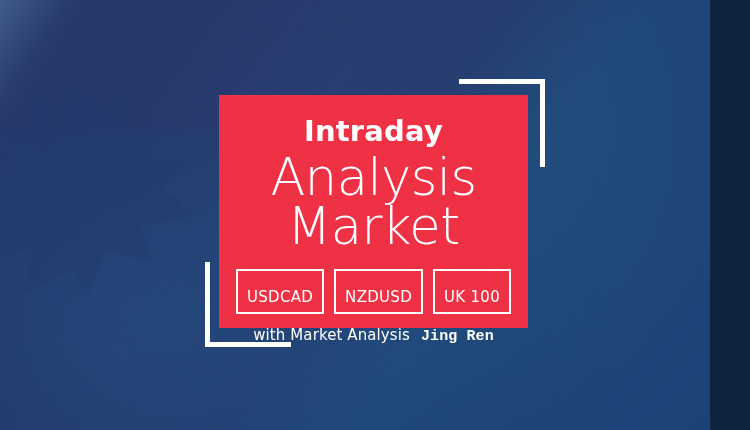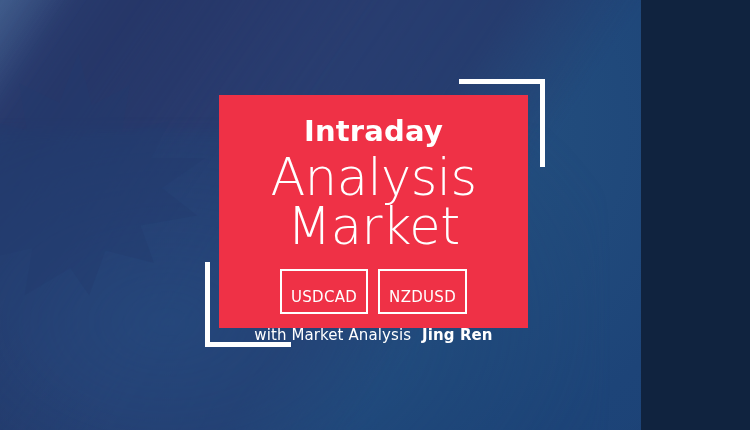--- a/index.html
+++ b/index.html
@@ -3,21 +3,21 @@
 <meta charset="utf-8">
 <title>Intraday Market Analysis</title>
 <style>
   html, body {
     margin: 0;
     padding: 0;
     background: #10233f;
   }
   #stage {
     position: relative;
-    width: 641px;
+    width: 710px;
     height: 430px;
     overflow: hidden;
     font-family: "DejaVu Sans", "Liberation Sans", sans-serif;
     background: #1d4478;
   }
 
   
   .bg-base {
     position: absolute;
     inset: 0;
@@ -191,20 +191,21 @@
     color: #ffffff;
     font-size: 15px;
     font-weight: 400;
     line-height: 1;
     letter-spacing: 0.1px;
     white-space: nowrap;
   }
   .byline .analyst {
     font-weight: 700;
     margin-left: 11px;
+    font-family: Liberation Mono, monospace;
   }
 </style>
 </head>
 <body>
 
 <div id="stage">
 
   <div class="bg-base"></div>
   <div class="bg-sweep-light"></div>
   <div class="bg-band-dark"></div>
@@ -231,20 +232,21 @@
     <div class="kicker">Intraday</div>
 
     <div class="title-block">
       <span class="title-line">Analysis</span>
       <span class="title-line">Market</span>
     </div>
 
     <div class="badges">
       <span class="badge">USDCAD</span>
       <span class="badge">NZDUSD</span>
+      <span class="badge">UK 100</span>
     </div>
 
     <div class="byline">
       <span>with Market Analysis</span><span class="analyst">Jing Ren</span>
     </div>
 
   </div>
 </div>
 
 </body></html>

